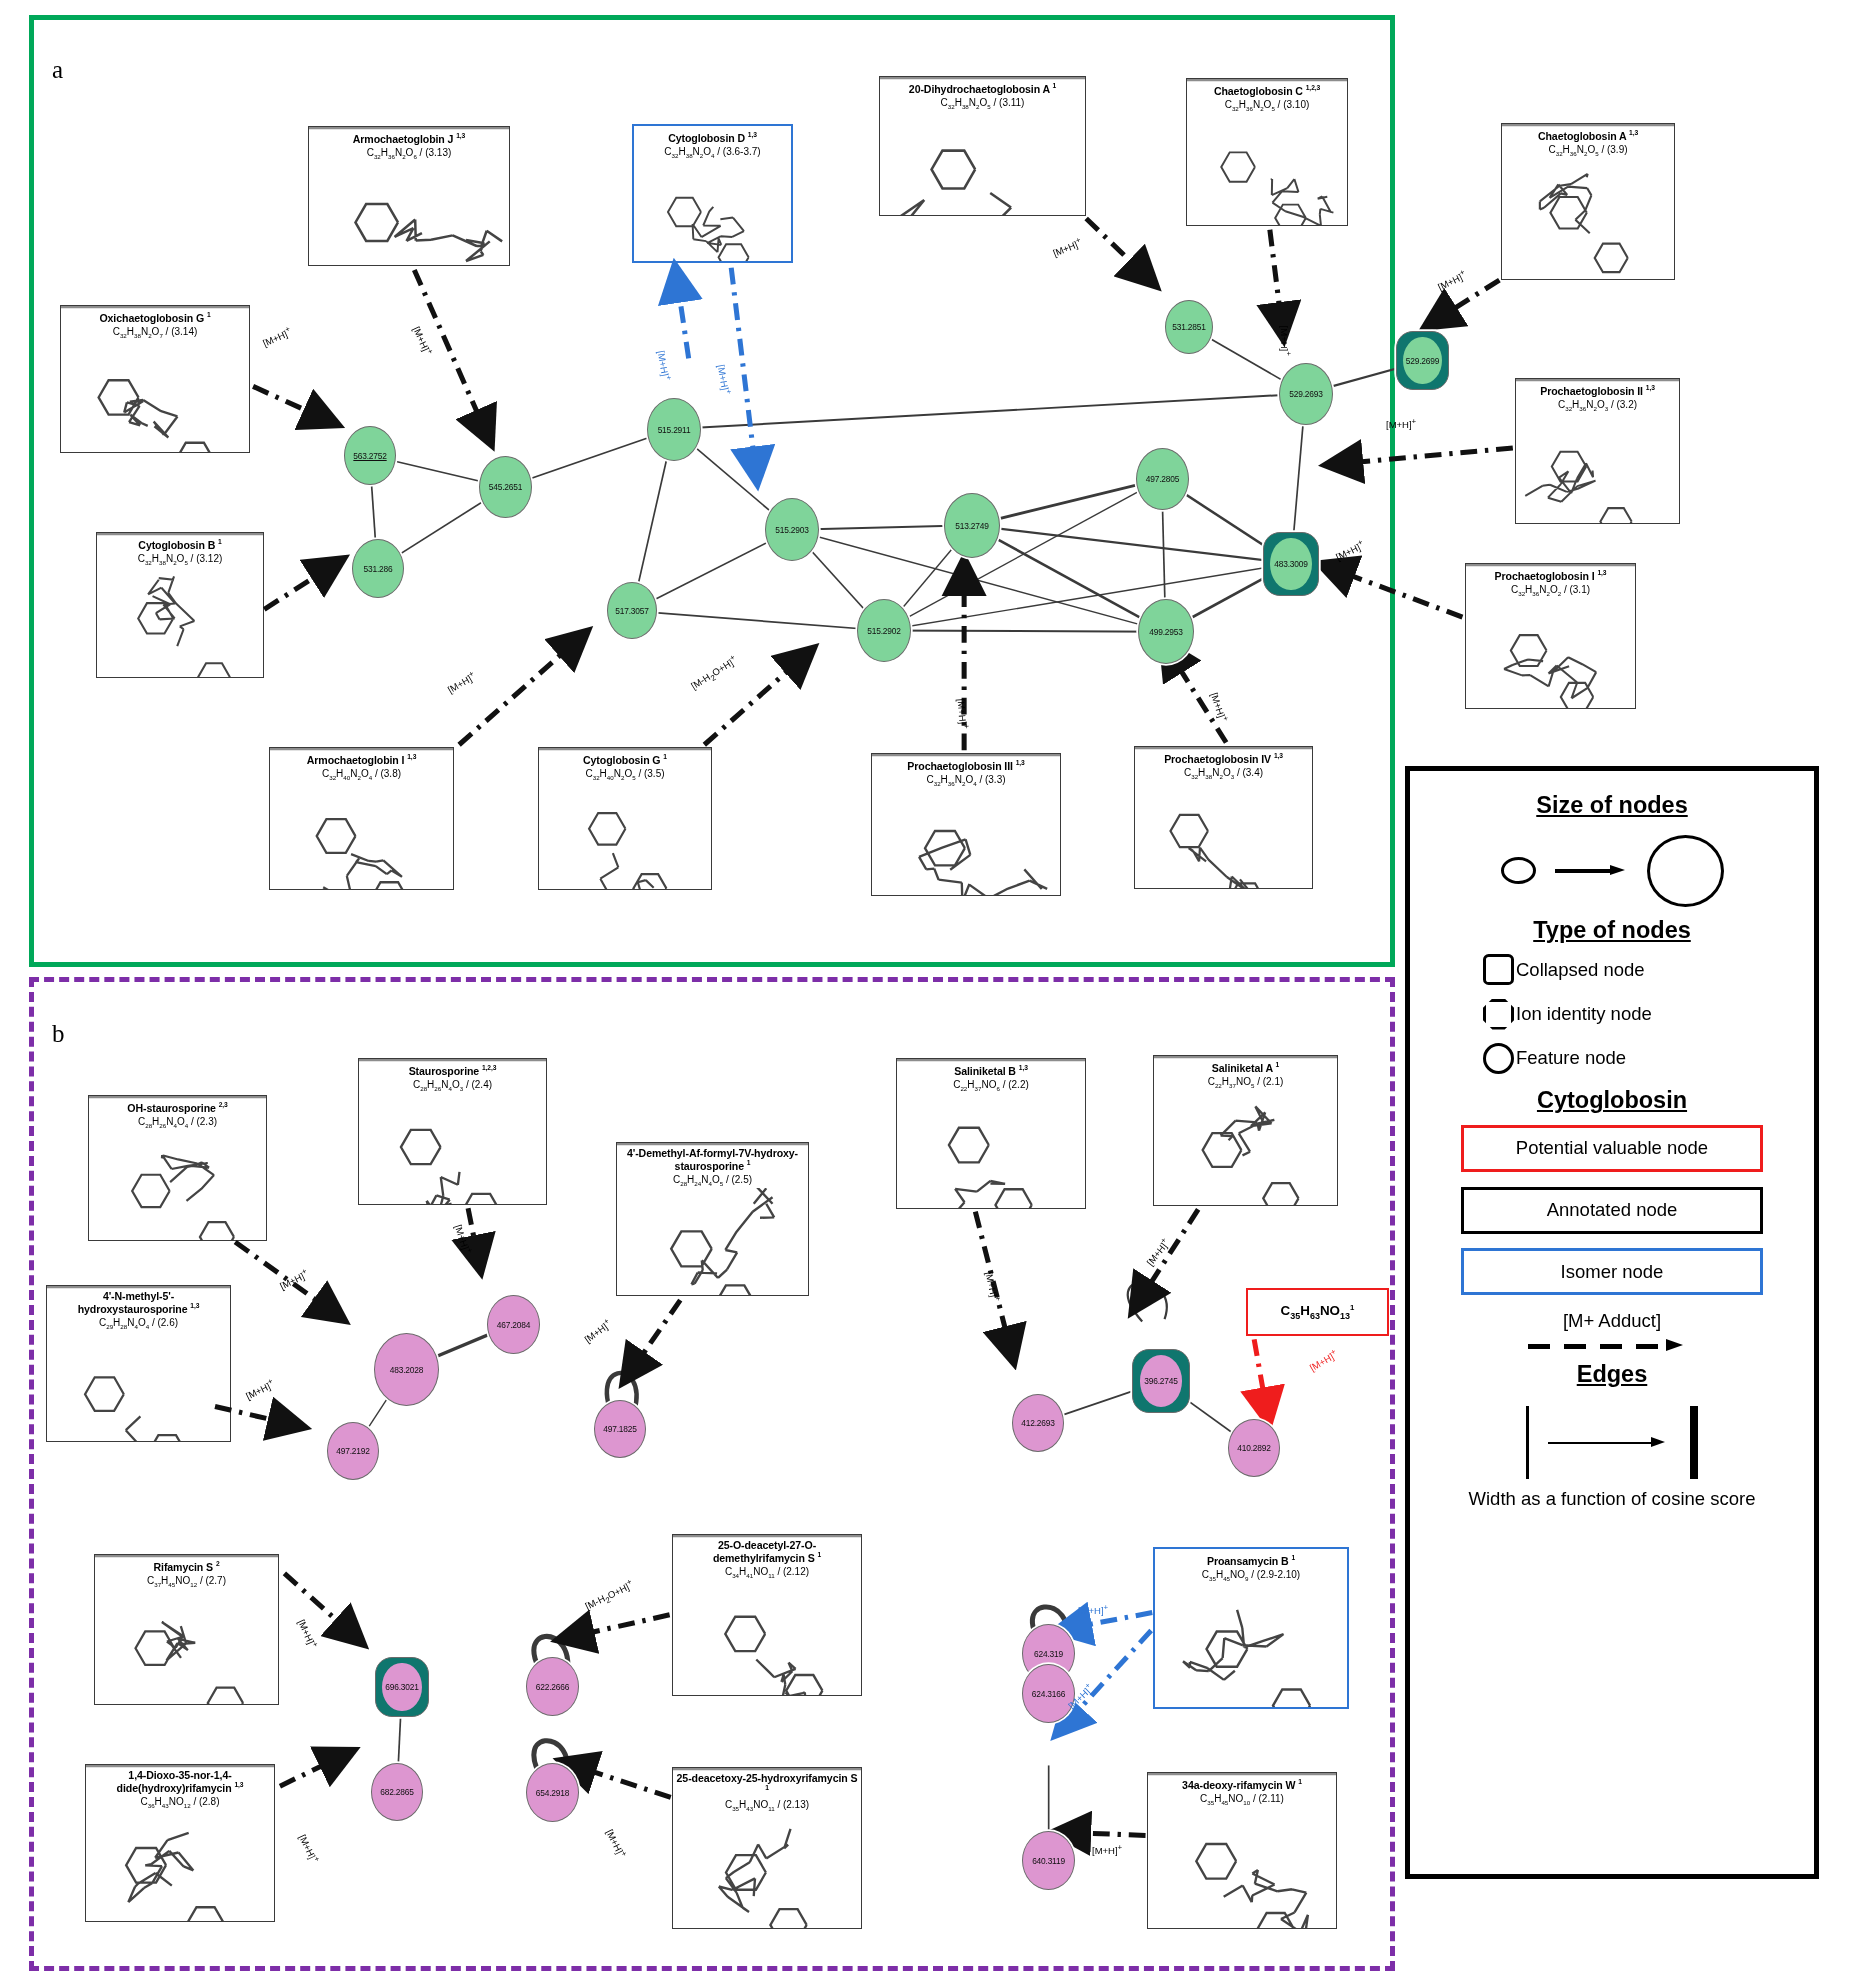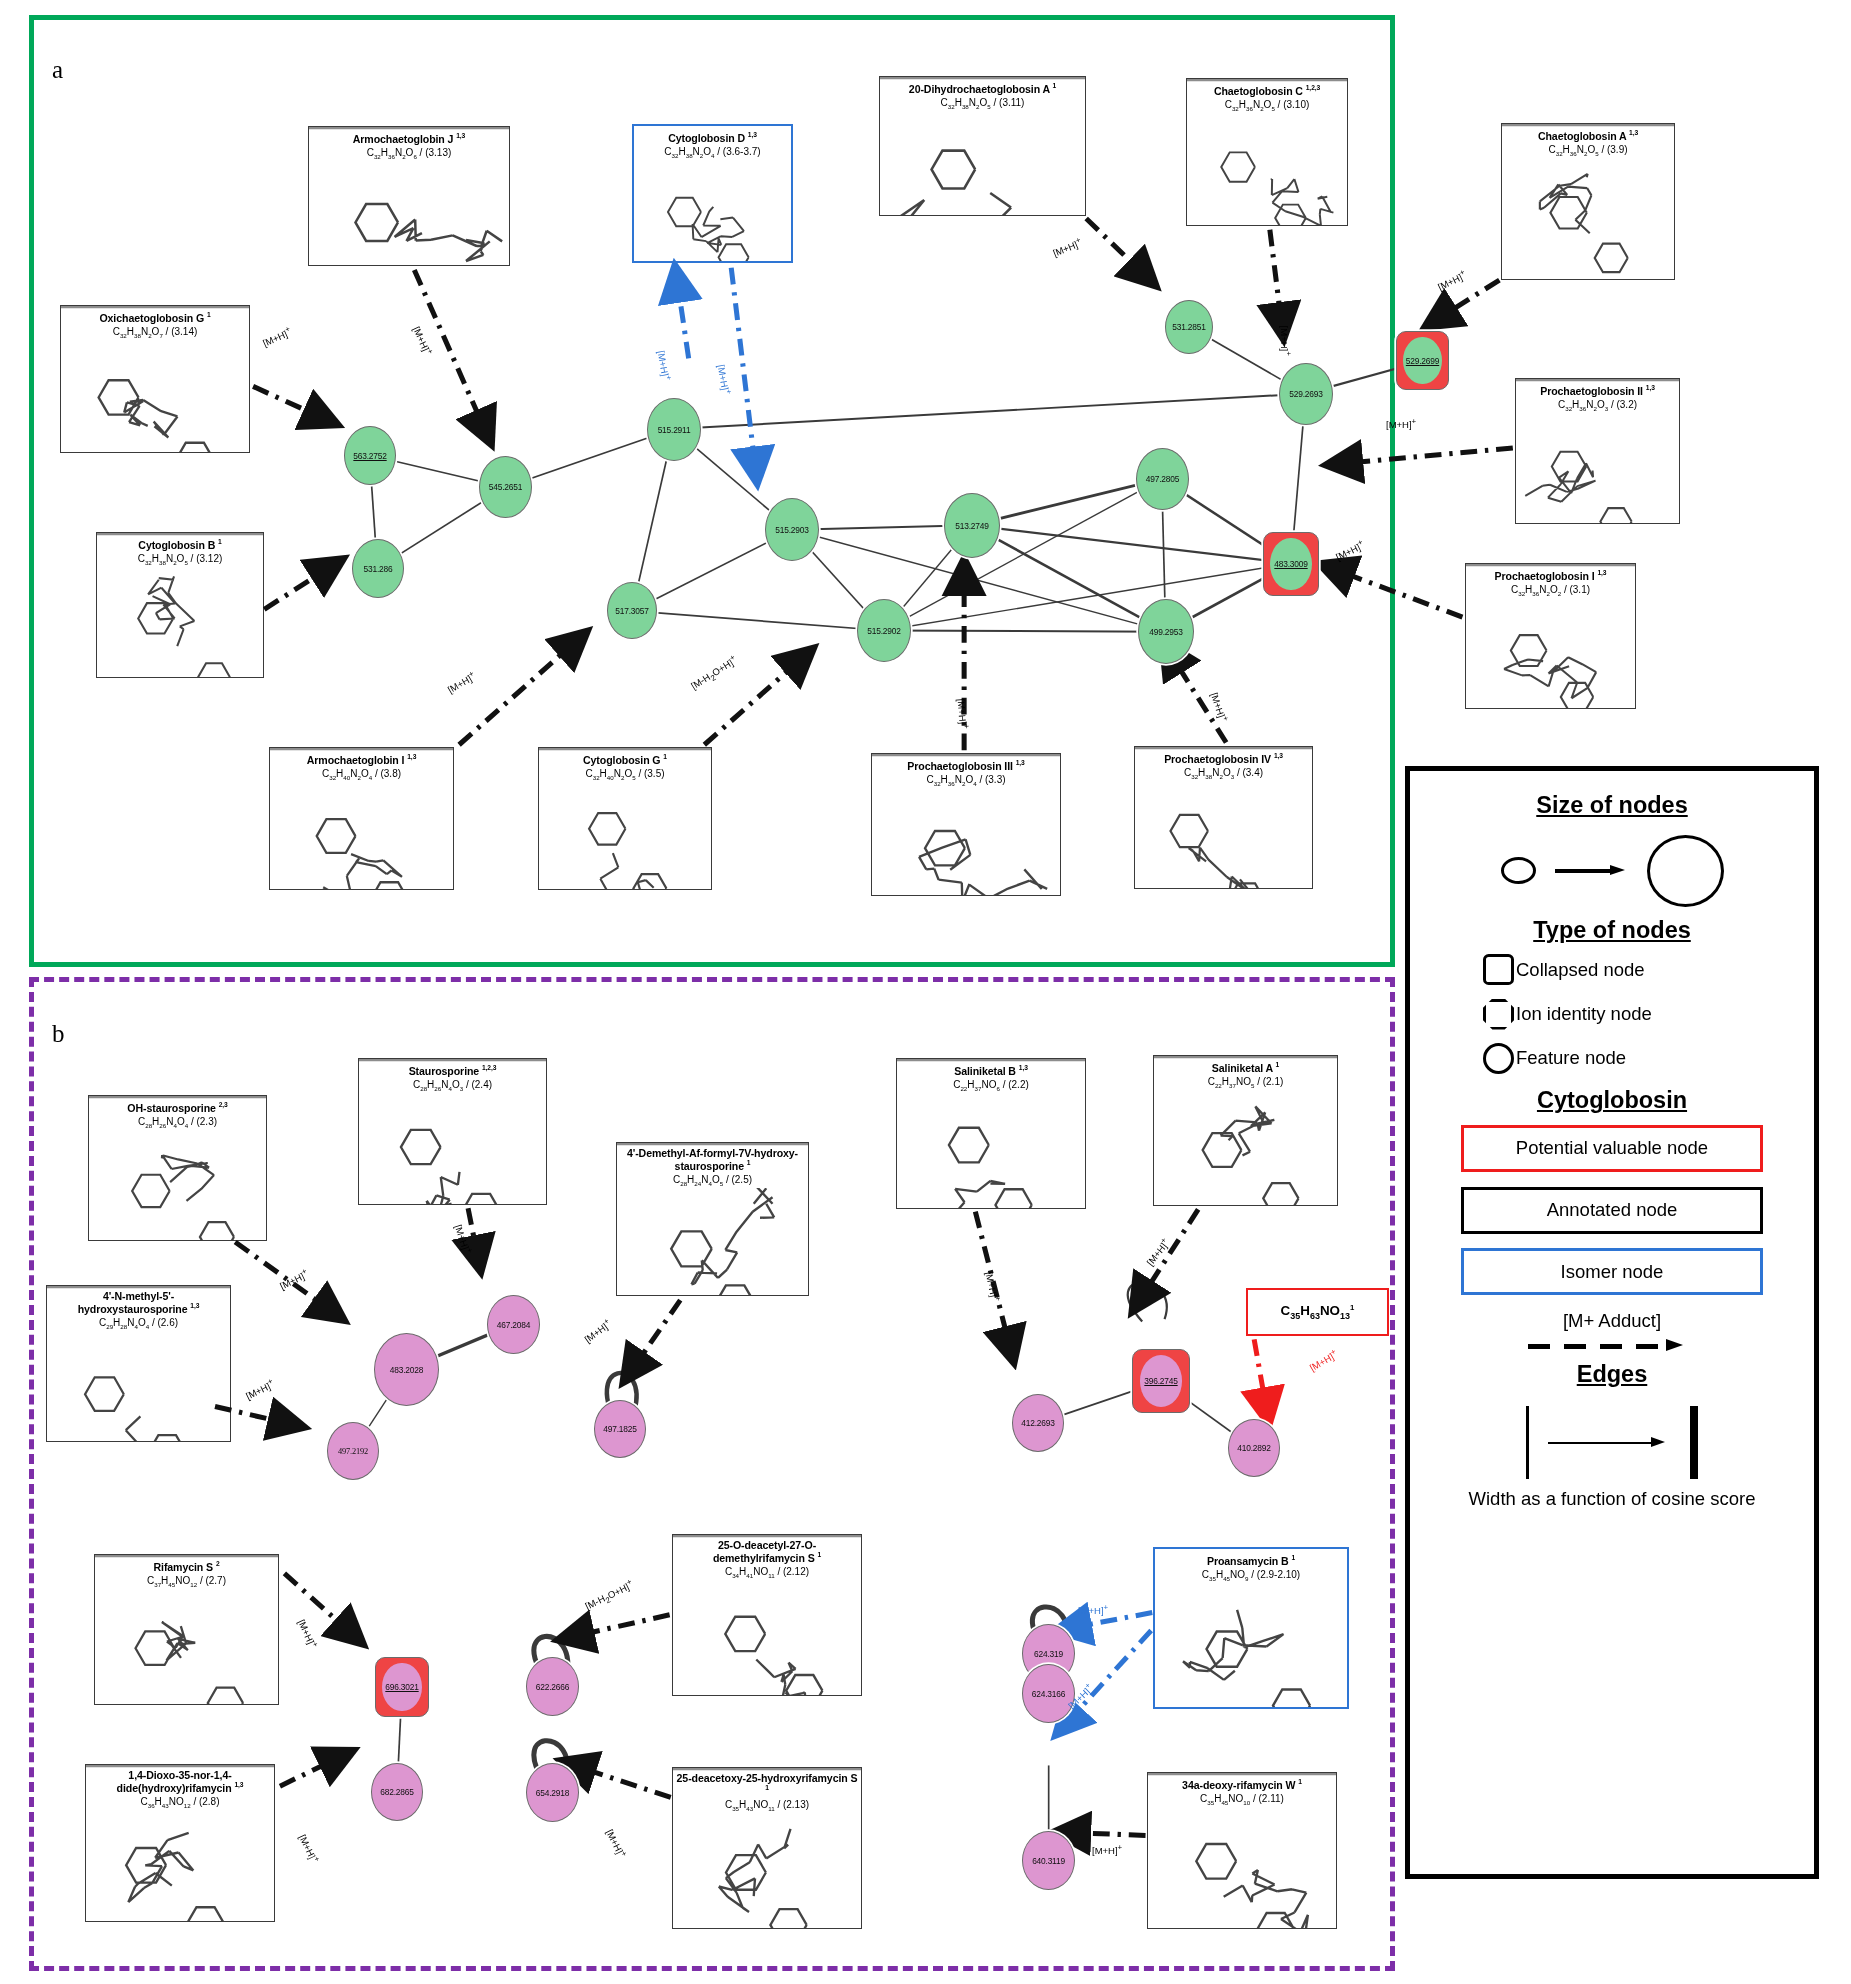--- a/index.html
+++ b/index.html
@@ -56,23 +56,22 @@
     font-size:8.4px; color:#111; z-index:6;
   }
   .node .inner {
     width:100%; height:100%; border-radius:50%;
     border:1.7px solid #6b6b6b; background:#7fd49a;
     display:flex; align-items:center; justify-content:center;
     box-shadow:0 0 0 1.7px #ffffff;
   }
   .node.pink .inner { background:#dd96d0; }
   .node.collapsed .inner {
-    border-radius:10px; background:#ef4444; border:1.7px solid #6b6b6b;
+    border-radius:17px; background:#0f766e; border:1.7px solid #6b6b6b;
     position:relative;
-    text-decoration:underline;
   }
   .node.collapsed .inner::before {
     content:""; position:absolute; left:12%; top:8%; width:76%; height:84%;
     border-radius:50%; background:#7fd49a;
   }
   .node.pink.collapsed .inner::before { background:#dd96d0; }
   .node .lbl { position:relative; z-index:2; white-space:nowrap;
                font-size:8.4px; letter-spacing:-0.2px; }
 
   
@@ -493,21 +492,21 @@
     <div class="node pink" style="left: 374px; top: 1333px; width: 65px; height: 73px;">
       <div class="inner">
         <span class="lbl">483.2028</span>
       </div>
     </div>
     <div class="node pink" style="left: 487px; top: 1295px; width: 53px; height: 59px;">
       <div class="inner">
         <span class="lbl">467.2084</span>
       </div>
     </div>
-    <div class="node pink" style="left: 327px; top: 1422px; width: 52px; height: 58px; font-family: Liberation Serif, serif;">
+    <div class="node pink" style="left: 327px; top: 1422px; width: 52px; height: 58px;">
       <div class="inner">
         <span class="lbl">497.2192</span>
       </div>
     </div>
     <div class="node pink" style="left: 594px; top: 1400px; width: 52px; height: 58px;">
       <div class="inner">
         <span class="lbl">497.1825</span>
       </div>
     </div>
     <div class="node pink" style="left: 1012px; top: 1394px; width: 52px; height: 58px;">

